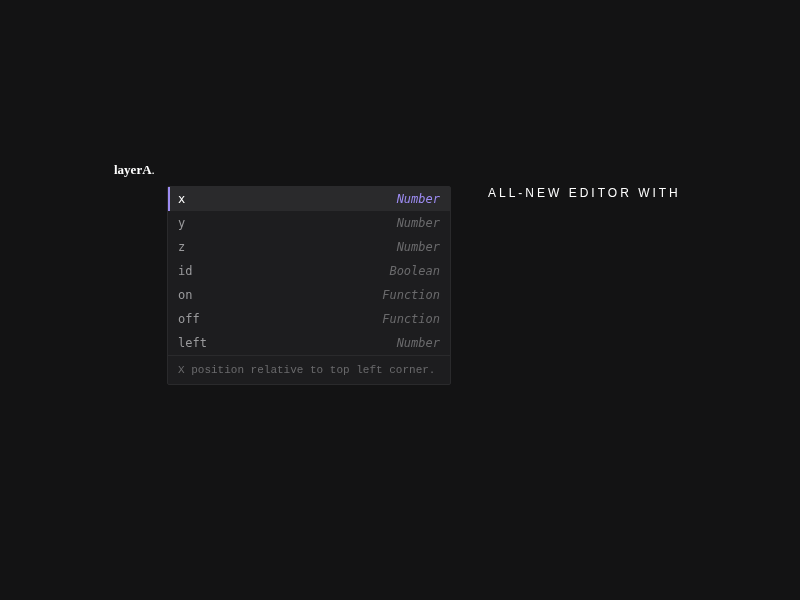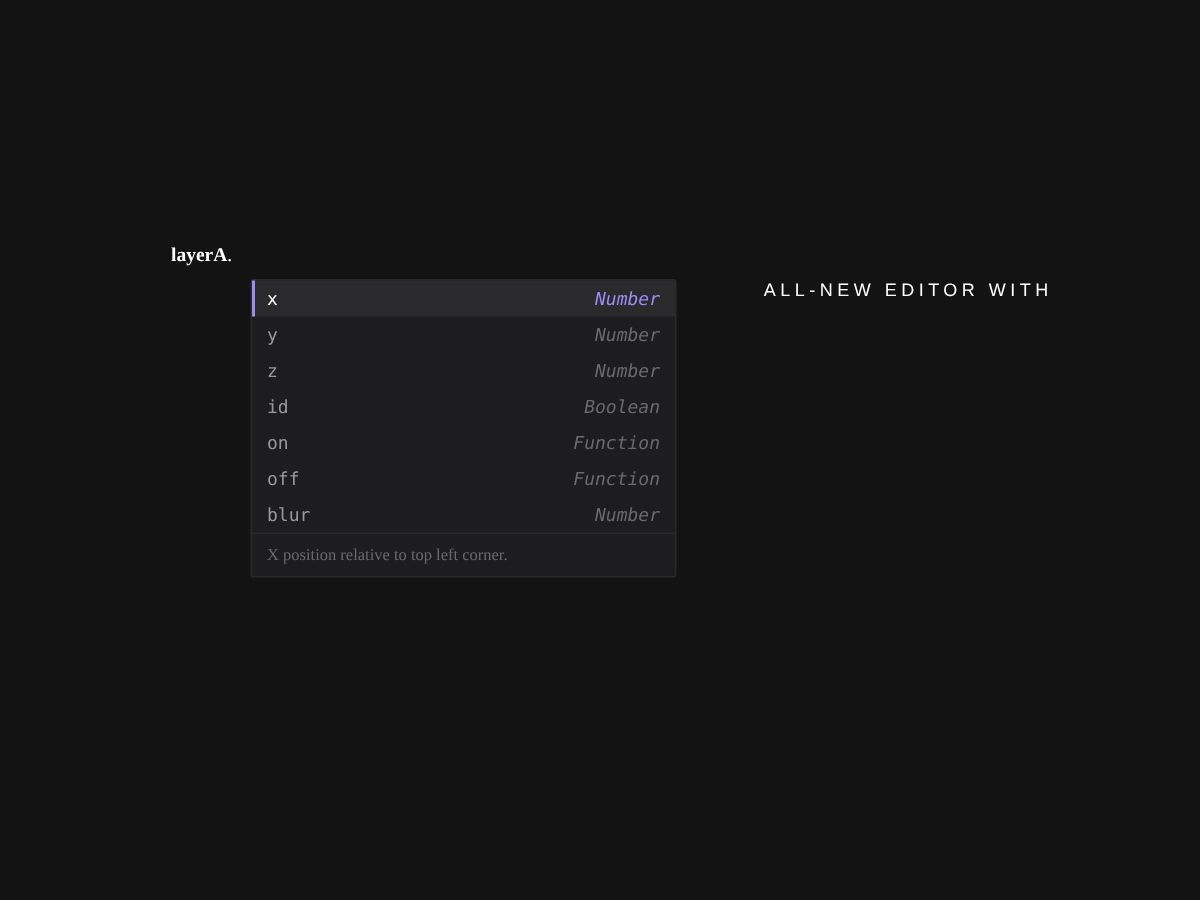--- a/index.html
+++ b/index.html
@@ -67,29 +67,28 @@
       font-style: italic;
     }
     .ac-row.selected .ac-type {
       color: #9d8cf3;
     }
     .ac-hint {
       border-top: 1px solid #2a2a2c;
       padding: 8px 10px;
       font-size: 11px;
       color: #6a6a6c;
-      font-family: Liberation Serif, serif;
+      font-family: Liberation Mono, monospace;
     }
     .promo {
       position: absolute;
       left: 488px;
       top: 186px;
       width: 235px;
       display: flex;
-      flex-direction: column;
       align-items: center;
     }
     .promo-line {
       color: #ffffff;
       font-size: 12px;
       letter-spacing: 3px;
       font-weight: 400;
       text-align: center;
     }
     .promo-big {
@@ -128,21 +127,21 @@
       </div>
       <div class="ac-row">
         <span class="ac-name">on</span>
         <span class="ac-type">Function</span>
       </div>
       <div class="ac-row">
         <span class="ac-name">off</span>
         <span class="ac-type">Function</span>
       </div>
       <div class="ac-row">
-        <span class="ac-name">blur</span>
+        <span class="ac-name">left</span>
         <span class="ac-type">Number</span>
       </div>
     </div>
   <div class="ac-hint">X position relative to top left corner.</div>
 </div>
 
 <div class="promo">
   <div class="promo-line">ALL-NEW EDITOR WITH</div>
 </div>
 

